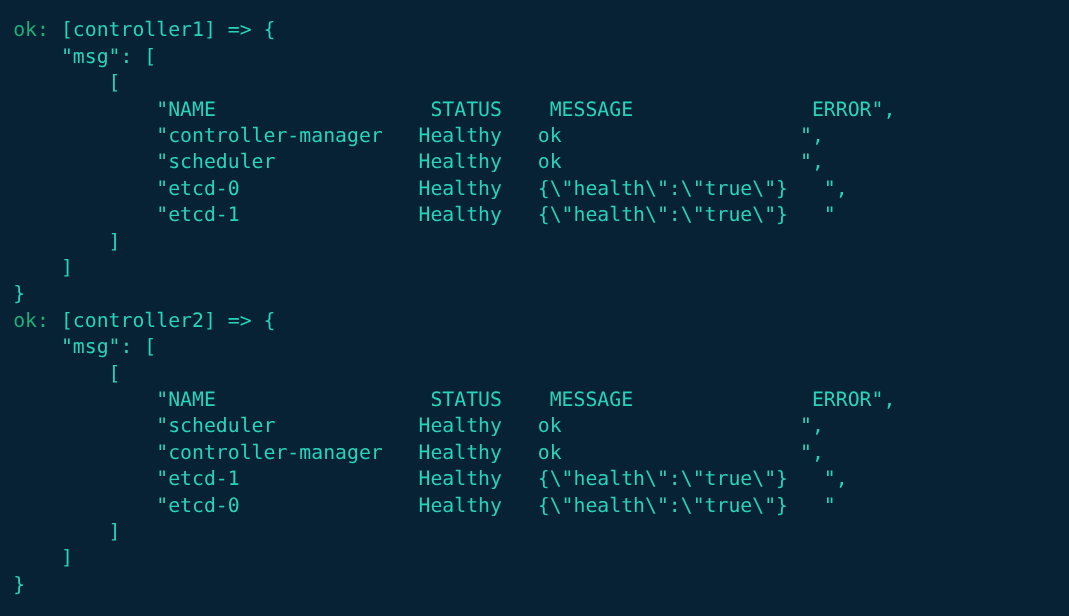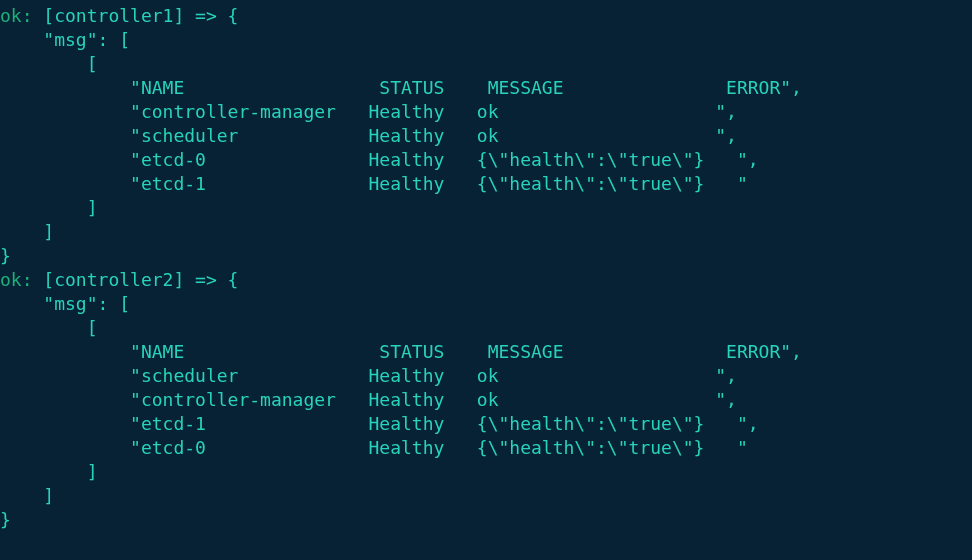--- a/index.html
+++ b/index.html
@@ -4,21 +4,21 @@
 <style>
   html, body {
     margin: 0;
     padding: 0;
     width: 972px;
     height: 560px;
     background: #072235;
     overflow: hidden;
   }
   pre.terminal {
-    margin: 0;
+    margin: 12px;
     padding: 4px 0 0 0;
     font-family: "Menlo", "Consolas", "DejaVu Sans Mono", monospace;
     font-size: 18px;
     line-height: 24px;
     white-space: pre;
   }
   .ok   { color: #1db07a; }  
   .key  { color: #28d3bb; }  
   .pun  { color: #28d3bb; }
 </style>

